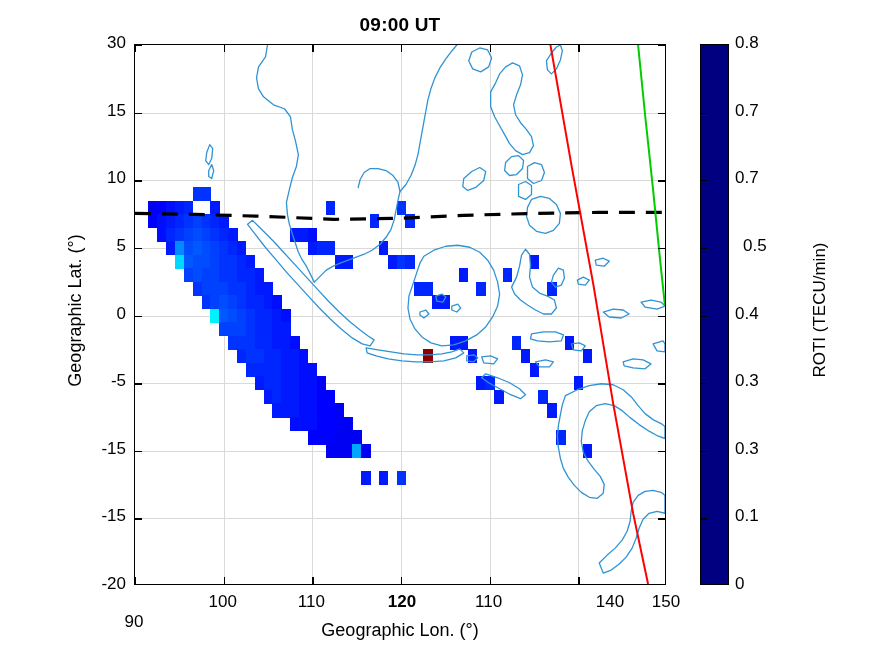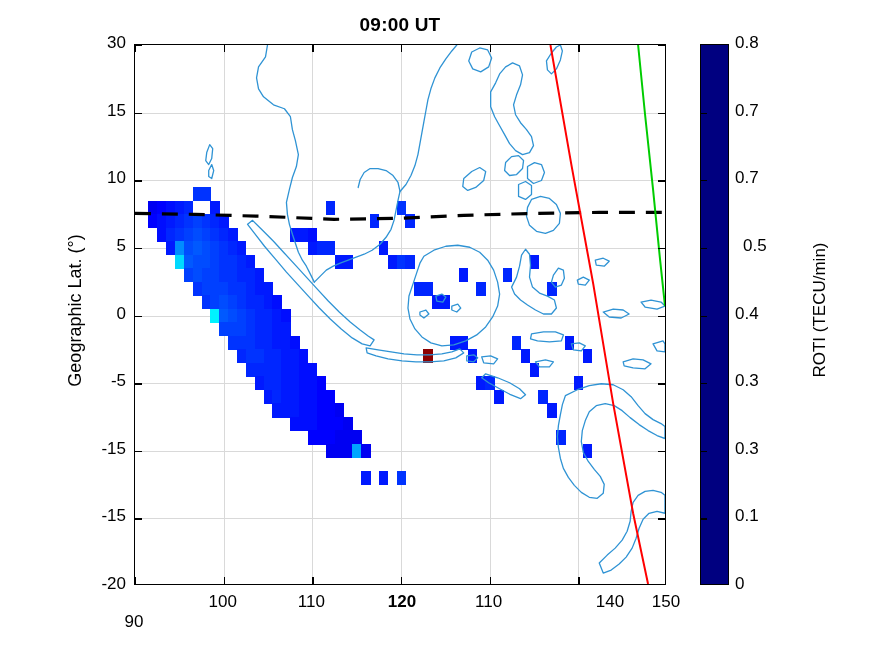--- a/index.html
+++ b/index.html
@@ -475,20 +475,21 @@
       <div class="ticklabel-y" style="left: 74px; top: 100.625px;">15</div>
       <div class="ticklabel-y" style="left: 74px; top: 168.25px;">10</div>
       <div class="ticklabel-y" style="left: 74px; top: 235.875px;">5</div>
       <div class="ticklabel-y" style="left: 74px; top: 303.5px;">0</div>
       <div class="ticklabel-y" style="left: 74px; top: 371.125px;">-5</div>
       <div class="ticklabel-y" style="left: 74px; top: 438.75px;">-15</div>
       <div class="ticklabel-y" style="left: 74px; top: 506.375px;">-15</div>
       <div class="ticklabel-y" style="left: 74px; top: 574px;">-20</div>
     </div>
 
+  <div id="xlabel">Geographic Lon. (°)</div>
   <div id="ylabel">Geographic Lat. (°)</div>
 
   <div id="cbar-box">
     <div id="cbar-grad" style="background: linear-gradient(rgb(0, 0, 128) 100%, rgb(0, 0, 153) 97.5%, rgb(0, 0, 179) 95%, rgb(0, 0, 204) 92.5%, rgb(0, 0, 230) 90%, rgb(0, 0, 255) 87.5%, rgb(0, 25, 255) 85%, rgb(0, 51, 255) 82.5%, rgb(0, 77, 255) 80%, rgb(0, 102, 255) 77.5%, rgb(0, 128, 255) 75%, rgb(0, 153, 255) 72.5%, rgb(0, 179, 255) 70%, rgb(0, 204, 255) 67.5%, rgb(0, 229, 255) 65%, rgb(0, 255, 255) 62.5%, rgb(26, 255, 229) 60%, rgb(51, 255, 204) 57.5%, rgb(77, 255, 179) 55%, rgb(102, 255, 153) 52.5%, rgb(128, 255, 128) 50%, rgb(153, 255, 102) 47.5%, rgb(179, 255, 76) 45%, rgb(204, 255, 51) 42.5%, rgb(229, 255, 26) 40%, rgb(255, 255, 0) 37.5%, rgb(255, 229, 0) 35%, rgb(255, 204, 0) 32.5%, rgb(255, 179, 0) 30%, rgb(255, 153, 0) 27.5%, rgb(255, 128, 0) 25%, rgb(255, 102, 0) 22.5%, rgb(255, 76, 0) 20%, rgb(255, 51, 0) 17.5%, rgb(255, 26, 0) 15%, rgb(255, 0, 0) 12.5%, rgb(229, 0, 0) 10%, rgb(204, 0, 0) 7.5%, rgb(179, 0, 0) 5%, rgb(153, 0, 0) 2.5%, rgb(128, 0, 0) 0%);"></div>
     <div id="cbar-ticks">
         <div class="cbar-tick" style="top: 67.625px;"></div>
         <div class="cbar-tick" style="top: 135.25px;"></div>
         <div class="cbar-tick" style="top: 202.875px;"></div>
         <div class="cbar-tick" style="top: 270.5px;"></div>
         <div class="cbar-tick" style="top: 338.125px;"></div>

